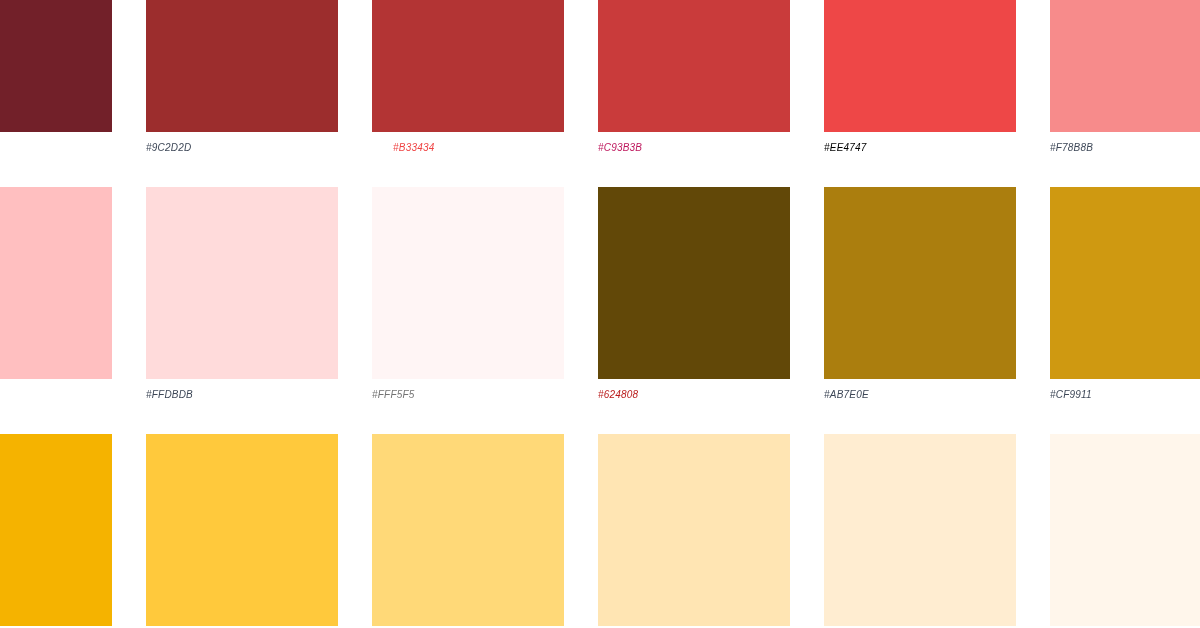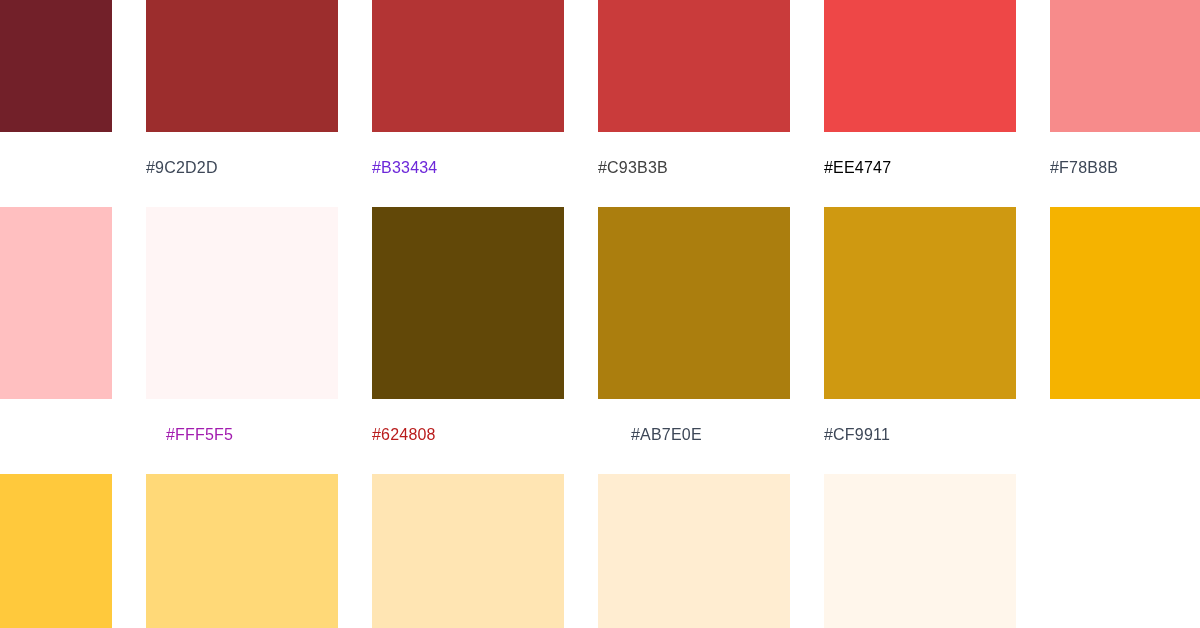--- a/index.html
+++ b/index.html
@@ -34,72 +34,77 @@
 
   .swatch-chip {
     width: 192px;
     height: 192px;
     display: block;
   }
 
   .swatch-label {
     display: block;
     font-family: "Liberation Sans", sans-serif;
-    font-size: 16px;
+    font-size: 10px;
     line-height: 16px;
     letter-spacing: 0.2px;
     color: #3d4757;
-    padding-top: 28px;
+    padding-top: 8px;
     padding-bottom: 31px;
     white-space: nowrap;
+    font-style: italic;
   }
 </style>
 </head>
 <body style="background-color: rgb(255, 255, 255);">
 
 <div id="palette-grid">
     <div class="swatch-cell">
       <div class="swatch-chip" title="#722029" style="background-color: rgb(114, 32, 41);"></div>
       <span class="swatch-label" style="color: rgb(61, 71, 87);">#722029</span>
     </div>
     <div class="swatch-cell">
       <div class="swatch-chip" title="#9C2D2D" style="background-color: rgb(156, 45, 45);"></div>
       <span class="swatch-label" style="color: rgb(61, 71, 87);">#9C2D2D</span>
     </div>
     <div class="swatch-cell">
       <div class="swatch-chip" title="#B33434" style="background-color: rgb(179, 52, 52);"></div>
-      <span class="swatch-label" style="color: #6d28d9;">#B33434</span>
+      <span class="swatch-label" style="color: #ef4444; margin-left: 21px;">#B33434</span>
     </div>
     <div class="swatch-cell">
       <div class="swatch-chip" title="#C93B3B" style="background-color: rgb(201, 59, 59);"></div>
-      <span class="swatch-label" style="color: #404040;">#C93B3B</span>
+      <span class="swatch-label" style="color: #be185d;">#C93B3B</span>
     </div>
     <div class="swatch-cell">
       <div class="swatch-chip" title="#EE4747" style="background-color: rgb(238, 71, 71);"></div>
       <span class="swatch-label" style="color: #000000;">#EE4747</span>
     </div>
     <div class="swatch-cell">
       <div class="swatch-chip" title="#F78B8B" style="background-color: rgb(247, 139, 139);"></div>
       <span class="swatch-label" style="color: rgb(61, 71, 87);">#F78B8B</span>
     </div>
     <div class="swatch-cell">
       <div class="swatch-chip" title="#FFBFC0" style="background-color: rgb(255, 191, 192);"></div>
       <span class="swatch-label" style="color: rgb(61, 71, 87);">#FFBFC0</span>
     </div>
     <div class="swatch-cell">
+      <div class="swatch-chip" title="#FFDBDB" style="background-color: rgb(255, 219, 219);"></div>
+      <span class="swatch-label" style="color: rgb(61, 71, 87);">#FFDBDB</span>
+    </div>
+    <div class="swatch-cell">
       <div class="swatch-chip" title="#FFF5F5" style="background-color: rgb(255, 245, 245);"></div>
-      <span class="swatch-label" style="color: #a21caf; margin-left: 20px;">#FFF5F5</span>
+      <span class="swatch-label" style="color: #737373;">#FFF5F5</span>
     </div>
     <div class="swatch-cell">
       <div class="swatch-chip" title="#624808" style="background-color: rgb(98, 72, 8);"></div>
       <span class="swatch-label" style="color: #b91c1c;">#624808</span>
     </div>
     <div class="swatch-cell">
       <div class="swatch-chip" title="#AB7E0E" style="background-color: rgb(171, 126, 14);"></div>
-      <span class="swatch-label" style="color: rgb(61, 71, 87); margin-left: 33px;">#AB7E0E</span>
+      <span class="swatch-label" style="color: rgb(61, 71, 87);">#AB7E0E</span>
     </div>
     <div class="swatch-cell">
       <div class="swatch-chip" title="#CF9911" style="background-color: rgb(207, 153, 17);"></div>
       <span class="swatch-label" style="color: rgb(61, 71, 87);">#CF9911</span>
     </div>
     <div class="swatch-cell">
       <div class="swatch-chip" title="#F5B300" style="background-color: rgb(245, 179, 0);"></div>
     </div>
     <div class="swatch-cell">
       <div class="swatch-chip" title="#FFC93C" style="background-color: rgb(255, 201, 60);"></div>

